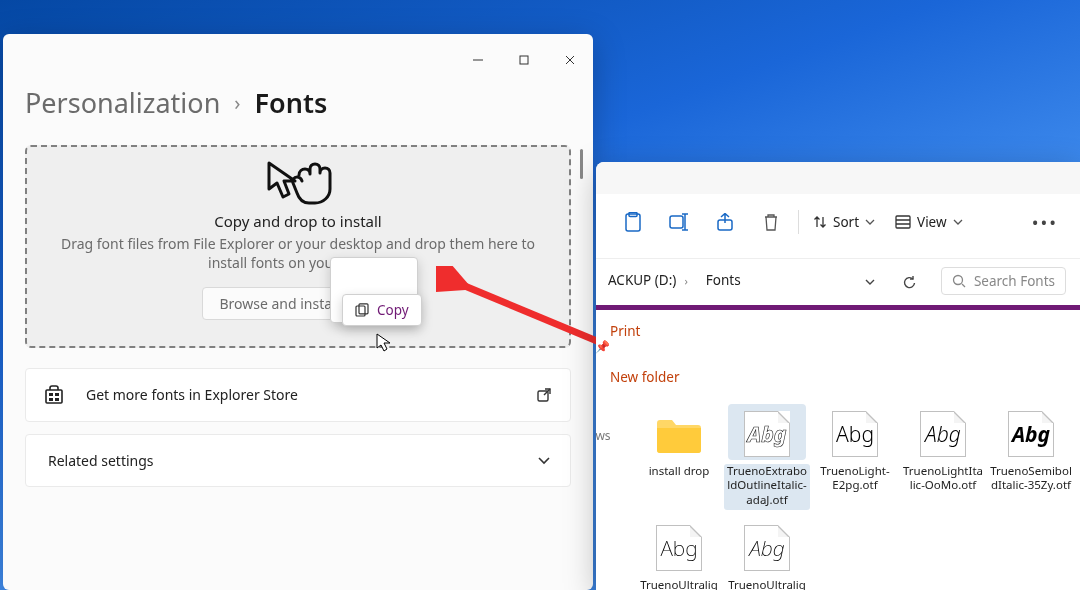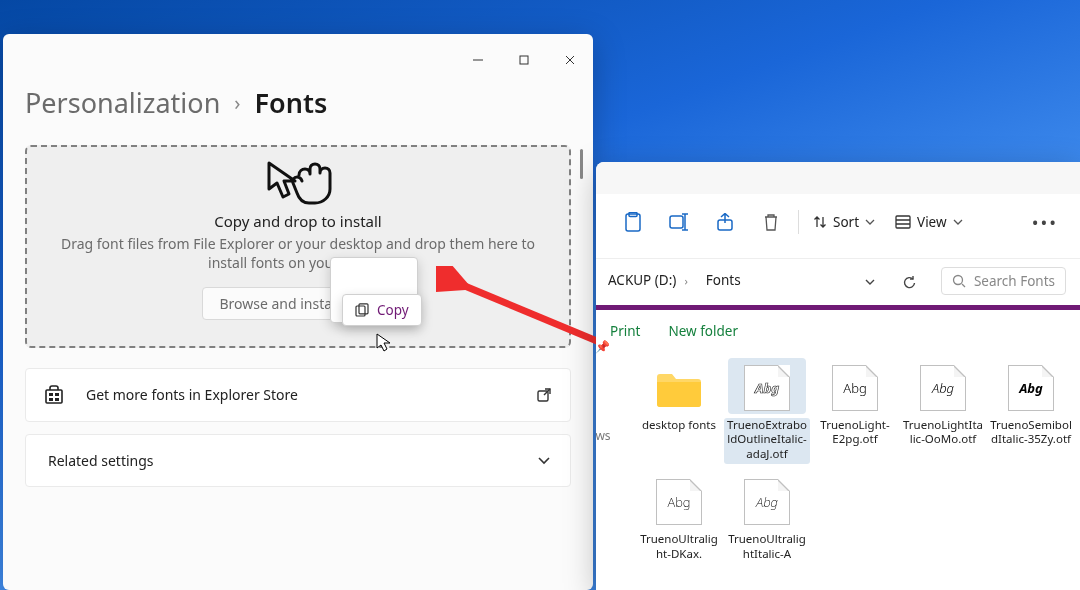--- a/index.html
+++ b/index.html
@@ -71,33 +71,33 @@
   .tb-more { margin-left:auto; font-size:18px; letter-spacing:2px; color:#444; padding:0 8px; }
 
   .pathbar { display:flex; align-items:flex-start; padding:8px 14px 8px 8px; gap:10px; border-bottom:5px solid #701a75; }
   .path-seg { font-size:13.5px; color:#222; display:flex; align-items:center; gap:8px; padding:4px 4px; }
   .path-chev { color:#888; font-size:11px; }
   .path-fill { flex:1; }
   .path-icon-btn { width:30px; height:30px; display:flex; align-items:center; justify-content:center; color:#444; }
   .searchbox { display:flex; align-items:center; gap:8px; border:1px solid #ddd; border-radius:4px; padding:4px 10px; color:#888; font-size:13.5px; margin-left:6px; min-width:110px; }
   .searchbox .si { width:14px; height:14px; }
 
-  .linkbar { display:flex; gap:28px; padding:12px 14px; font-size:13.5px; color:#15803d; }
+  .linkbar { display:flex; gap:28px; padding:12px 14px; font-size:13.5px; color:#c2410c;flex-direction:column; }
 
   .file-grid { padding:6px 14px 0 40px; display:grid; grid-template-columns:repeat(5, 86px); gap:8px 2px; }
   .file-item { display:flex; flex-direction:column; align-items:center; width:86px; }
   .file-item.selected .thumb-wrap, .file-item.selected .fname { background:#dce7f1; }
   .thumb-wrap { width:78px; height:56px; display:flex; align-items:center; justify-content:center; border-radius:4px; padding-top:4px; }
   .fname { font-size:11.5px; text-align:center; line-height:1.25; margin-top:4px; color:#222; word-break:break-word; padding:0 2px 3px 2px; border-radius:3px; max-width:86px; }
 
   .folder-icon { width:50px; height:40px; }
   .font-thumb {
     width:46px; height:46px; border:1px solid #c0c0c0;
     display:flex; align-items:center; justify-content:center;
-    font-size:13px; position:relative; background:#fff;
+    font-size:21px; position:relative; background:#fff;
   }
   .font-thumb::before {
     content:""; position:absolute; top:-1px; right:-1px; width:12px; height:12px;
     background:linear-gradient(225deg,#fff 48%, #c0c0c0 52%, #c0c0c0 56%, #f4f4f4 60%);
   }
   .ft-exbold-out-it { font-weight:800; font-style:italic; -webkit-text-stroke:0.6px #222; color:#fff; }
   .ft-light { font-weight:300; }
   .ft-light-it { font-weight:300; font-style:italic; }
   .ft-semibold-it { font-weight:700; font-style:italic; }
   .ft-ultralight { font-weight:200; }
@@ -309,21 +309,21 @@
   </div>
 
   <div class="file-grid" id="file-grid">
       <div class="file-item">
         <div class="thumb-wrap">
           <svg class="folder-icon" viewBox="0 0 50 40">
             <path d="M3 10 L3 36 C3 38 4 39 6 39 L44 39 C46 39 47 38 47 36 L47 14 C47 12 46 11 44 11 L22 11 L18 6 L6 6 C4 6 3 7 3 9 Z" fill="#ffd766"></path>
             <path d="M3 14 L47 14 L47 36 C47 38 46 39 44 39 L6 39 C4 39 3 38 3 36 Z" fill="#ffcb3b"></path>
           </svg>
         </div>
-        <div class="fname">desktop fonts</div>
+        <div class="fname">install drop</div>
       </div>
       <div class="file-item selected">
         <div class="thumb-wrap">
           <div class="font-thumb ft-exbold-out-it">Abg</div>
         </div>
         <div class="fname">TruenoExtraboldOutlineItalic-adaJ.otf</div>
       </div>
       <div class="file-item">
         <div class="thumb-wrap">
           <div class="font-thumb ft-light">Abg</div>

